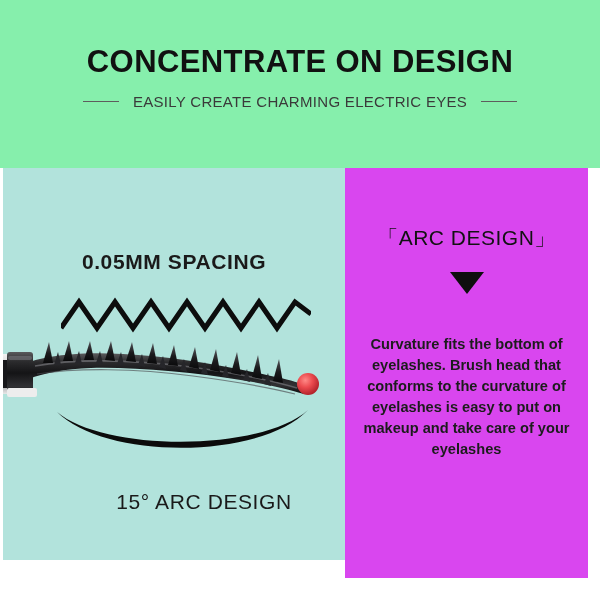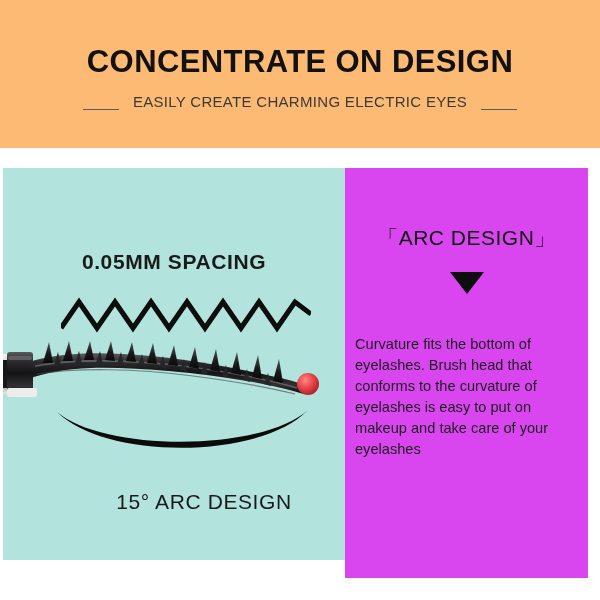--- a/index.html
+++ b/index.html
@@ -21,22 +21,22 @@
     height: 600px;
     background: #ffffff;
   }
 
   
   .header {
     position: absolute;
     left: 0;
     top: 0;
     width: 600px;
-    height: 148px;
-    background: #fdba74;
+    height: 168px;
+    background: #86efac;
   }
 
   .headline {
     position: absolute;
     left: 0;
     top: 44px;
     width: 600px;
     text-align: center;
     font-size: 31px;
     font-weight: 700;
@@ -45,21 +45,21 @@
     line-height: 36px;
     white-space: nowrap;
   }
 
   .subline-wrap {
     position: absolute;
     left: 0;
     top: 93px;
     width: 600px;
     display: flex;
-    align-items: flex-end;
+    align-items: center;
     justify-content: center;
     gap: 14px;
   }
 
   .rule {
     display: block;
     width: 36px;
     height: 1px;
     background: #5d5d5d;
   }
@@ -173,24 +173,25 @@
     border-left: 17px solid transparent;
     border-right: 17px solid transparent;
     border-top: 22px solid #0e0e0e;
   }
 
   .body-copy {
     position: absolute;
     left: 10px;
     top: 166px;
     width: 223px;
+    text-align: center;
     font-size: 14.6px;
     line-height: 21px;
     color: #1c1c1c;
-    font-weight: 400;
+    font-weight: 700;
   }
 </style>
 </head>
 <body>
 
 <div id="root">
 
   <div class="header">
     <div class="headline">CONCENTRATE ON DESIGN</div>
 

